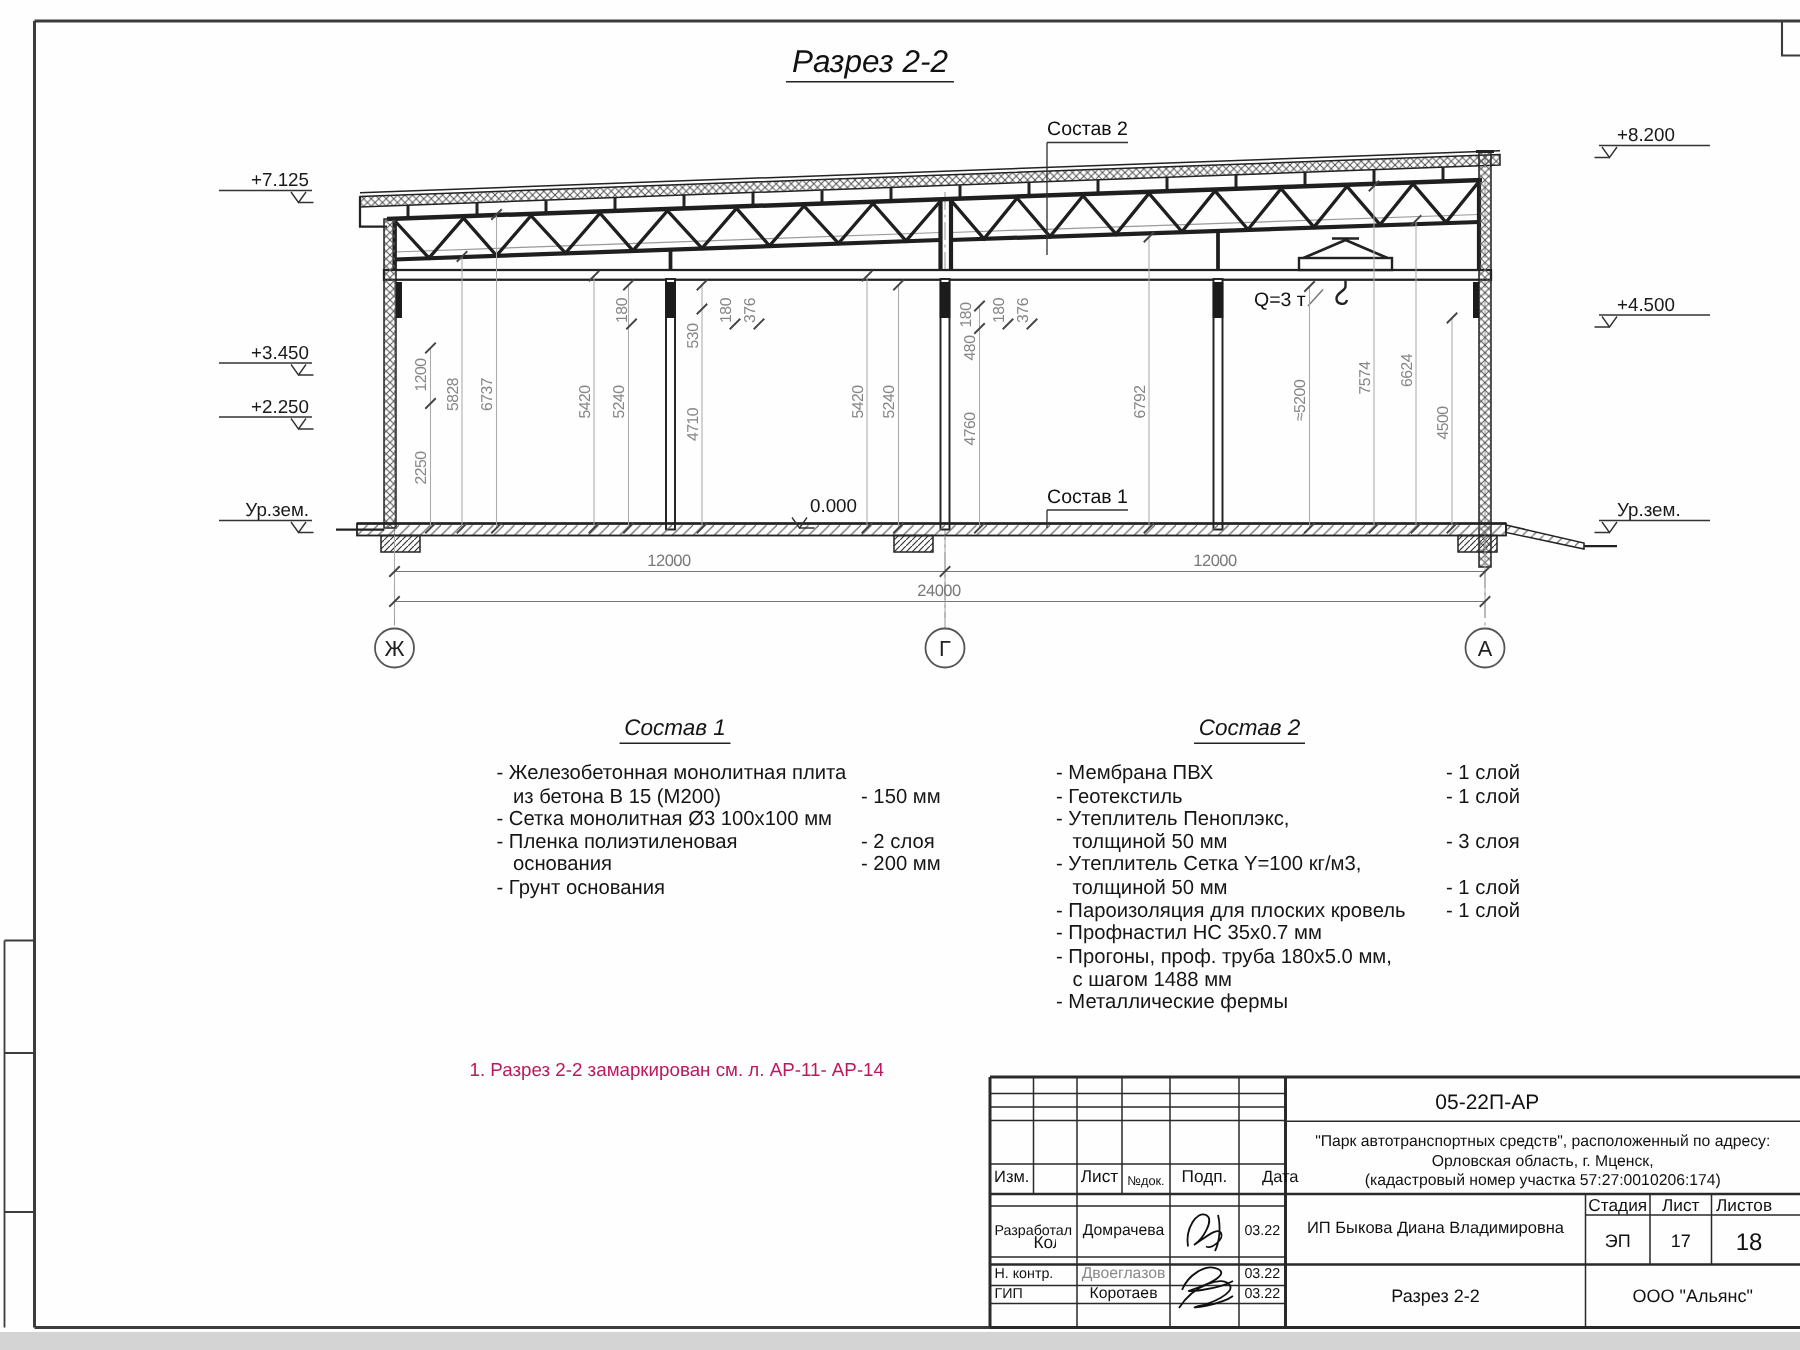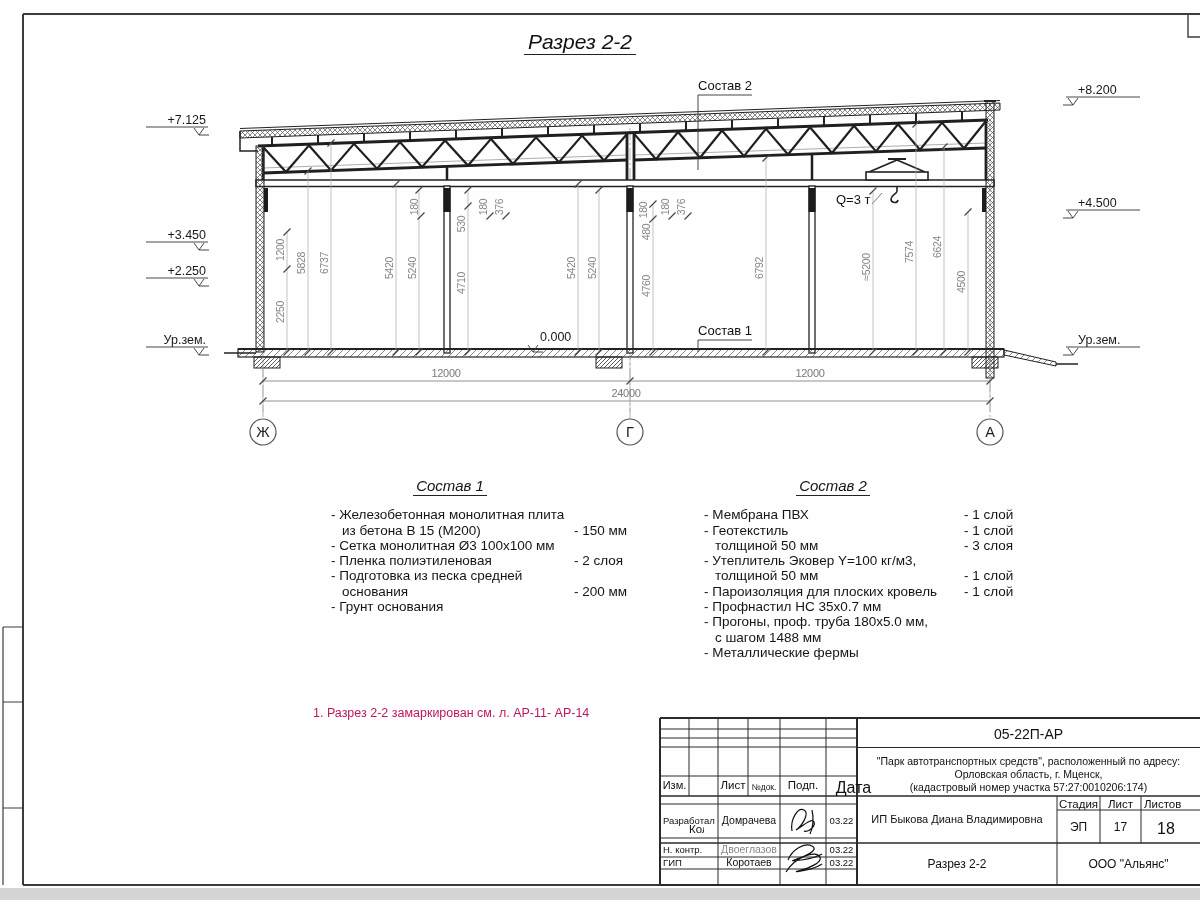--- a/index.html
+++ b/index.html
@@ -233,62 +233,62 @@
 </svg>
 
 <div class="abs" id="main-title"><span>Разрез 2-2</span></div>
 
 <div class="abs comp" id="comp1">
   <div class="comp-head"><span>Состав 1</span></div>
   <div class="crow"><span class="ctext">- Железобетонная  монолитная плита</span><span class="cval"></span></div>
   <div class="crow cont"><span class="ctext">из бетона В 15 (М200)</span><span class="cval">- 150 мм</span></div>
   <div class="crow"><span class="ctext">- Сетка монолитная Ø3 100х100 мм</span><span class="cval"></span></div>
   <div class="crow"><span class="ctext">- Пленка полиэтиленовая</span><span class="cval">-  2 слоя</span></div>
-  <div class="crow"><span class="ctext">- Подготовка из песка средней</span><span class="cval"></span></div>
   <div class="crow cont"><span class="ctext">основания</span><span class="cval">- 200 мм</span></div>
   <div class="crow"><span class="ctext">- Грунт основания</span><span class="cval"></span></div>
 </div>
 
 <div class="abs comp" id="comp2">
   <div class="comp-head"><span>Состав 2</span></div>
   <div class="crow"><span class="ctext">- Мембрана ПВХ</span><span class="cval">- 1 слой</span></div>
   <div class="crow"><span class="ctext">- Геотекстиль</span><span class="cval">- 1 слой</span></div>
+  <div class="crow"><span class="ctext">- Утеплитель Пеноплэкс,</span><span class="cval"></span></div>
   <div class="crow cont"><span class="ctext">толщиной 50 мм</span><span class="cval">- 3 слоя</span></div>
-  <div class="crow"><span class="ctext">- Утеплитель Эковер Y=100 кг/м3,</span><span class="cval"></span></div>
+  <div class="crow"><span class="ctext">- Утеплитель Сетка Y=100 кг/м3,</span><span class="cval"></span></div>
   <div class="crow cont"><span class="ctext">толщиной 50 мм</span><span class="cval">- 1 слой</span></div>
   <div class="crow"><span class="ctext">- Пароизоляция для плоских кровель</span><span class="cval">- 1 слой</span></div>
   <div class="crow"><span class="ctext">- Профнастил НС 35х0.7 мм</span><span class="cval"></span></div>
   <div class="crow"><span class="ctext">- Прогоны, проф. труба 180х5.0 мм,</span><span class="cval"></span></div>
   <div class="crow cont"><span class="ctext">с шагом 1488 мм</span><span class="cval"></span></div>
   <div class="crow"><span class="ctext">- Металлические фермы</span><span class="cval"></span></div>
 </div>
 
 <div class="abs" id="note">1. Разрез 2-2 замаркирован см. л. АР-11- АР-14</div>
 
 <div>
   <div class="abs tb ctr" style="left:660px;top:779px;width:29px;font-size:11px;">Изм.</div>
   <div class="abs tb ctr" style="left:689px;top:779px;width:15px;font-size:11.5px;margin-top:44px;">Кол.</div>
   <div class="abs tb ctr" style="left:718px;top:779px;width:30px;font-size:11.5px;">Лист</div>
   <div class="abs tb ctr" style="left:748px;top:782px;width:32px;font-size:8.5px;">№док.</div>
   <div class="abs tb ctr" style="left:780px;top:779px;width:46px;font-size:11.5px;">Подп.</div>
-  <div class="abs tb ctr" style="left:826px;top:779px;width:55px;font-size:16px;">Дата</div>
+  <div class="abs tb ctr" style="left:826px;top:779px;width:55px;font-size:11px;">Дата</div>
 
   <div class="abs tb" style="left:663px;top:815px;width:54px;font-size:9.5px;">Разработал</div>
   <div class="abs tb ctr" style="left:718px;top:814px;width:62px;font-size:10.5px;">Домрачева</div>
   <div class="abs tb ctr" style="left:826px;top:815px;width:31px;font-size:9.5px;">03.22</div>
 
   <div class="abs tb" style="left:663px;top:844px;width:54px;font-size:9.5px;">Н. контр.</div>
   <div class="abs tb ctr" style="left:718px;top:843px;width:62px;font-size:10.5px;color:#8a8a8a;">Двоеглазов</div>
   <div class="abs tb ctr" style="left:826px;top:844px;width:31px;font-size:9.5px;">03.22</div>
 
   <div class="abs tb" style="left:663px;top:857px;width:36px;font-size:9.5px;">ГИП</div>
   <div class="abs tb ctr" style="left:718px;top:856px;width:62px;font-size:10.5px;">Коротаев</div>
   <div class="abs tb ctr" style="left:826px;top:857px;width:31px;font-size:9.5px;">03.22</div>
 
-  <div class="abs tb ctr" style="left:857px;top:726px;width:343px;font-size:14px;">05-22П-АР</div>
+  <div class="abs tb ctr" style="left:820px;top:726px;width:343px;font-size:14px;">05-22П-АР</div>
   <div class="abs tb ctr" style="left:862px;top:755px;width:333px;font-size:10.5px;">"Парк автотранспортных средств",  расположенный по адресу:</div>
   <div class="abs tb ctr" style="left:862px;top:768px;width:333px;font-size:10.5px;">Орловская область, г. Мценск,</div>
   <div class="abs tb ctr" style="left:862px;top:781px;width:333px;font-size:10.5px;">(кадастровый номер участка 57:27:0010206:174)</div>
   <div class="abs tb ctr" style="left:857px;top:813px;width:200px;font-size:11px;">ИП Быкова Диана Владимировна</div>
 
   <div class="abs tb ctr" style="left:1057px;top:798px;width:43px;font-size:11.5px;">Стадия</div>
   <div class="abs tb ctr" style="left:1100px;top:798px;width:41px;font-size:11.5px;">Лист</div>
   <div class="abs tb" style="left:1144px;top:798px;width:56px;font-size:11.5px;">Листов</div>
   <div class="abs tb ctr" style="left:1057px;top:820px;width:43px;font-size:12px;">ЭП</div>
   <div class="abs tb ctr" style="left:1100px;top:820px;width:41px;font-size:12px;">17</div>

